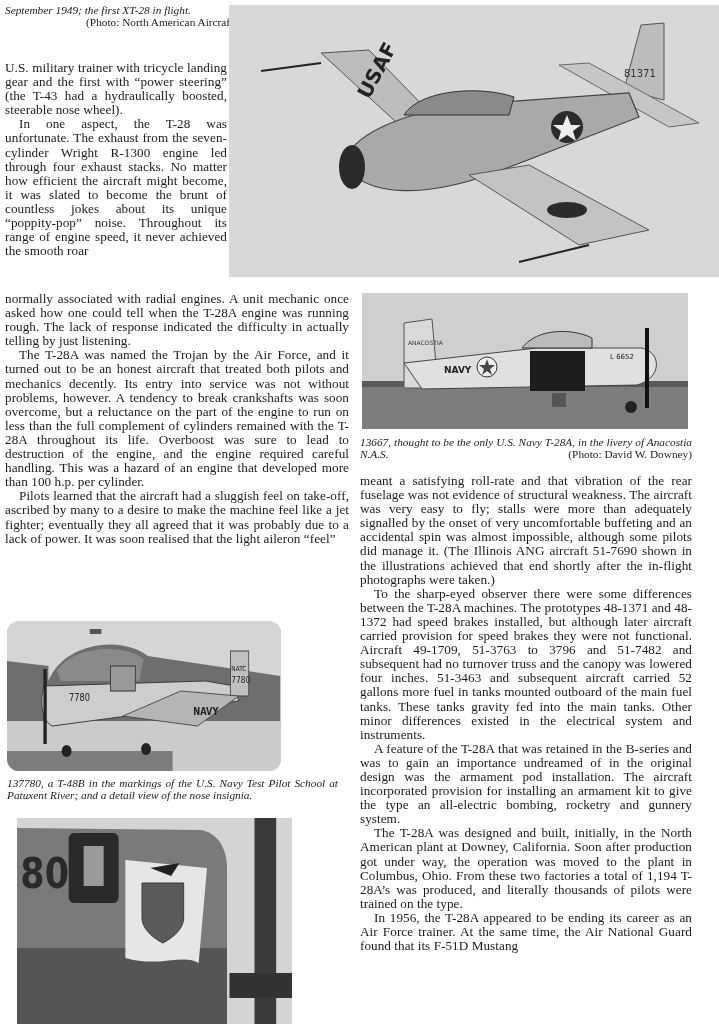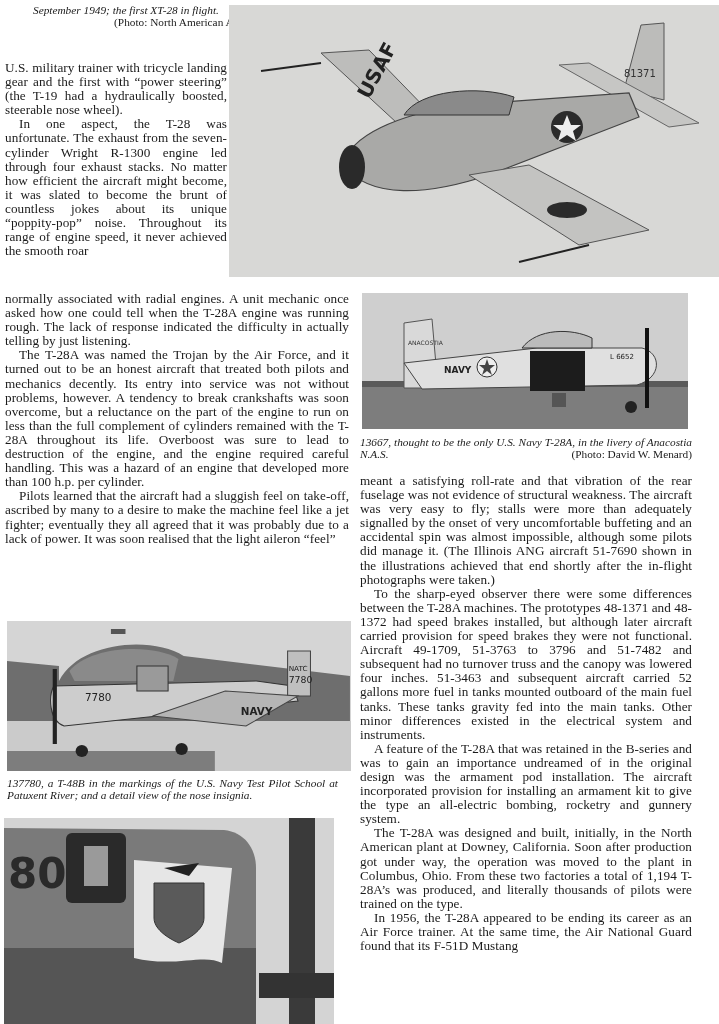--- a/index.html
+++ b/index.html
@@ -18,21 +18,21 @@
   .caption {
     font-size: 11.3px; line-height: 11.6px; font-style: italic; text-align: justify;
   }
   .credit { font-style: normal; display: block; text-align: right; }
   .photo { background: #cfcfcf; overflow: hidden; }
   .photo svg { display: block; width: 100%; height: 100%; }
 </style>
 </head>
 <body>
 
-<div class="abs caption" style="left:5px; top:5px; width:232px;margin-left:28px;">
+<div class="abs caption" style="left:5px; top:5px; width:232px;">
   <span>September 1949; the first XT-28 in flight.</span>
   <span class="credit">(Photo: North American Aircraft)</span>
 </div>
 
 <div class="abs photo" style="left:229px; top:5px; width:490px; height:272px; background:#d6d6d4;">
   <svg viewBox="0 0 490 272" preserveAspectRatio="none">
     <rect width="490" height="272" fill="#d8d8d6"></rect>
 
     <polygon points="92,48 140,45 205,112 168,118" fill="#bdbdbb" stroke="#555" stroke-width="1"></polygon>
     <text x="140" y="95" font-family="DejaVu Sans, sans-serif" font-weight="bold" font-size="20" fill="#222" transform="rotate(-62 140 95)">USAF</text>
@@ -51,21 +51,21 @@
     <circle cx="338" cy="122" r="16" fill="#2b2b2b"></circle>
     <polygon points="338,110 342,120 352,120 344,126 347,136 338,130 329,136 332,126 324,120 334,120" fill="#eee"></polygon>
 
     <polygon points="240,170 300,160 420,225 350,240" fill="#c3c3c1" stroke="#555" stroke-width="1"></polygon>
     <ellipse cx="338" cy="205" rx="20" ry="8" fill="#2b2b2b"></ellipse>
     <line x1="290" y1="257" x2="360" y2="240" stroke="#222" stroke-width="2"></line>
   </svg>
 </div>
 
 <div class="abs body-text" style="left:5px; top:61px; width:222px;">
-  <p>U.S. military trainer with tricycle landing gear and the first with “power steering” (the T-19 had a hydraulically boosted, steerable nose wheel).</p>
+  <p>U.S. military trainer with tricycle landing gear and the first with “power steering” (the T-43 had a hydraulically boosted, steerable nose wheel).</p>
   <p class="indent">In one aspect, the T-28 was unfortunate. The exhaust from the seven-cylinder Wright R-1300 engine led through four exhaust stacks. No matter how efficient the aircraft might become, it was slated to become the brunt of countless jokes about its unique “poppity-pop” noise. Throughout its range of engine speed, it never achieved the smooth roar</p>
 </div>
 
 <div class="abs body-text" style="left:5px; top:292px; width:344px;">
   <p>normally associated with radial engines.  A unit mechanic once asked how one could tell when the T-28A engine was running rough.  The lack of response indicated the difficulty in actually telling by just listening.</p>
   <p class="indent">The T-28A was named the Trojan by the Air Force, and it turned out to be an honest aircraft that treated both pilots and mechanics decently.  Its entry into service was not without problems, however. A tendency to break crankshafts was soon overcome, but a reluctance on the part of the engine to run on less than the full complement of cylinders remained with the T-28A throughout its life. Overboost was sure to lead to destruction of the engine, and the engine required careful handling.  This was a hazard of an engine that developed more than 100 h.p. per cylinder.</p>
   <p class="indent">Pilots learned that the aircraft had a sluggish feel on take-off, ascribed by many to a desire to make the machine feel like a jet fighter; eventually they all agreed that it was probably due to a lack of power. It was soon realised that the light aileron “feel”</p>
 </div>
 
 <div class="abs photo" style="left:362px; top:293px; width:326px; height:136px;">
@@ -83,32 +83,32 @@
     <text x="82" y="80" font-family="DejaVu Sans, sans-serif" font-weight="bold" font-size="9" fill="#222">NAVY</text>
     <text x="248" y="66" font-family="DejaVu Sans, sans-serif" font-size="7" fill="#222">L 6652</text>
     <rect x="283" y="35" width="4" height="80" fill="#111"></rect>
     <circle cx="269" cy="114" r="6" fill="#222"></circle>
     <rect x="190" y="100" width="14" height="14" fill="#555"></rect>
   </svg>
 </div>
 
 <div class="abs caption" style="left:360px; top:437px; width:332px;">
   <span>13667, thought to be the only U.S. Navy T-28A, in the livery of Anacostia N.A.S.</span>
-  <span class="credit" style="margin-top:-11.6px;">(Photo: David W. Menard)</span>
+  <span class="credit" style="margin-top:-11.6px;">(Photo: David W. Downey)</span>
 </div>
 
 <div class="abs body-text" style="left:360px; top:474px; width:332px;font-family:Liberation Serif, serif;">
   <p>meant a satisfying roll-rate and that vibration of the rear fuselage was not evidence of structural weakness. The aircraft was very easy to fly; stalls were more than adequately signalled by the onset of very uncomfortable buffeting and an accidental spin was almost impossible, although some pilots did manage it.  (The Illinois ANG aircraft 51-7690 shown in the illustrations achieved that end shortly after the in-flight photographs were taken.)</p>
   <p class="indent">To the sharp-eyed observer there were some differences between the T-28A machines.  The prototypes 48-1371 and 48-1372 had speed brakes installed, but although later aircraft carried provision for speed brakes they were not functional.  Aircraft 49-1709, 51-3763 to 3796 and 51-7482 and subsequent had no turnover truss and the canopy was lowered four inches.  51-3463 and subsequent aircraft carried 52 gallons more fuel in tanks mounted outboard of the main fuel tanks.  These tanks gravity fed into the main tanks.  Other minor differences existed in the electrical system and instruments.</p>
   <p class="indent">A feature of the T-28A that was retained in the B-series and was to gain an importance undreamed of in the original design was the armament pod installation.  The aircraft incorporated provision for installing an armament kit to give the type an all-electric bombing, rocketry and gunnery system.</p>
   <p class="indent">The T-28A was designed and built, initially, in the North American plant at Downey, California. Soon after production got under way, the operation was moved to the plant in Columbus, Ohio.  From these two factories a total of 1,194 T-28A’s was produced, and literally thousands of pilots were trained on the type.</p>
   <p class="indent">In 1956, the T-28A appeared to be ending its career as an Air Force trainer.  At the same time, the Air National Guard found that its F-51D Mustang</p>
 </div>
 
-<div class="abs photo" style="left:7px; top:621px; width:344px; height:150px;">
+<div class="abs photo" style="left:7px; top:621px; width:274px; height:150px;border-radius:12px;">
   <svg viewBox="0 0 331 150" preserveAspectRatio="none">
     <rect width="331" height="150" fill="#d5d5d5"></rect>
     <path d="M50,60 C70,20 140,15 170,35 L330,55 L330,100 L0,100 L0,40 L50,45 Z" fill="#6e6e6e"></path>
     <path d="M60,50 C80,25 140,22 165,38 L160,60 L65,60 Z" fill="#8a8a8a"></path>
     <rect x="100" y="8" width="14" height="5" fill="#555"></rect>
     <rect y="100" width="331" height="50" fill="#cbcbcb"></rect>
     <rect y="130" width="200" height="20" fill="#4a4a4a" opacity="0.6"></rect>
     <path d="M45,65 L240,60 L275,65 L280,80 L55,105 C40,100 40,75 45,65 Z" fill="#cdcdcd" stroke="#333"></path>
     <rect x="125" y="45" width="30" height="25" fill="#9a9a9a" stroke="#333"></rect>
     <rect x="270" y="30" width="22" height="45" fill="#bfbfbf" stroke="#444"></rect>
@@ -120,21 +120,21 @@
     <rect x="44" y="48" width="4" height="75" fill="#222"></rect>
     <circle cx="72" cy="130" r="6" fill="#222"></circle>
     <circle cx="168" cy="128" r="6" fill="#222"></circle>
   </svg>
 </div>
 
 <div class="abs caption" style="left:7px; top:778px; width:331px;">
   <span>137780, a T-48B in the markings of the U.S. Navy Test Pilot School at Patuxent River; and a detail view of the nose insignia.</span>
 </div>
 
-<div class="abs photo" style="left:4px; top:818px; width:330px; height:206px;">
+<div class="abs photo" style="left:17px; top:818px; width:275px; height:206px;">
   <svg viewBox="0 0 330 206" preserveAspectRatio="none">
     <rect width="330" height="206" fill="#d4d4d4"></rect>
     <path d="M0,10 L220,12 C240,14 252,30 252,50 L252,206 L0,206 Z" fill="#7a7a7a"></path>
     <rect x="0" y="130" width="252" height="76" fill="#555"></rect>
     <rect x="62" y="15" width="60" height="70" rx="6" fill="#2a2a2a"></rect>
     <rect x="80" y="28" width="24" height="40" fill="#9a9a9a"></rect>
     <text x="4" y="70" font-family="DejaVu Sans, sans-serif" font-weight="bold" font-size="42" fill="#2a2a2a">80</text>
     <path d="M130,42 L228,50 L218,145 C200,135 170,150 130,140 Z" fill="#e6e6e6"></path>
     <path d="M150,65 L200,65 L200,100 C200,115 175,125 175,125 C175,125 150,115 150,100 Z" fill="#5a5a5a" stroke="#333"></path>
     <path d="M160,50 L195,45 L185,58 Z" fill="#222"></path>

